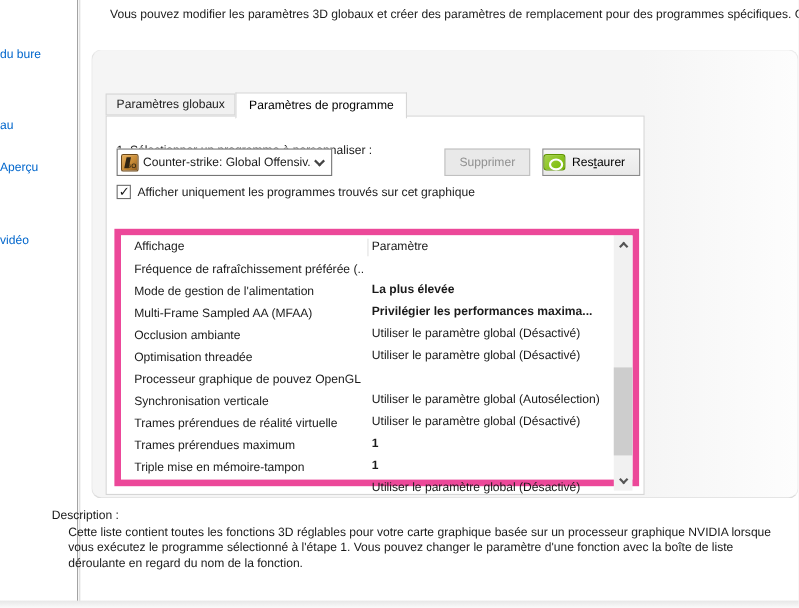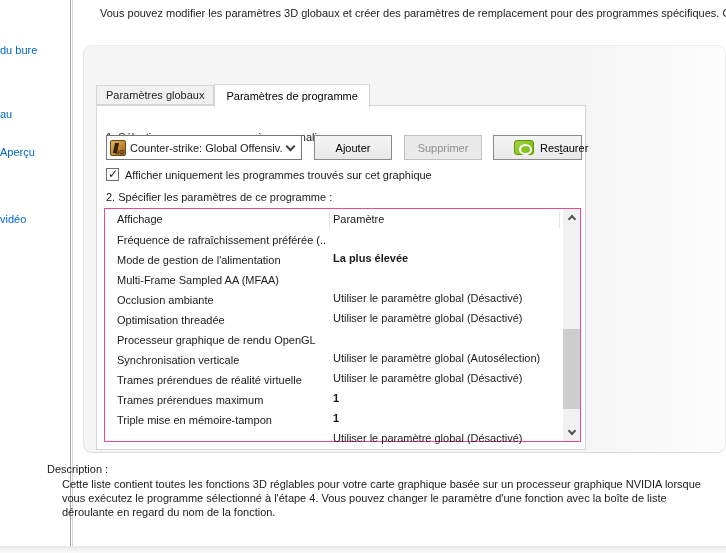--- a/index.html
+++ b/index.html
@@ -114,21 +114,21 @@
     background: linear-gradient(to bottom, #f5f5f5, #e9e9e9);
     border: 1px solid #8a8a8a;
     color: #000; cursor: pointer; white-space: nowrap;
   }
   #btn-add { left: 217px; width: 78px; }
   #btn-remove {
     left: 307px; width: 78px;
     background: #e9e9e9; border-color: #c0c0c0; color: #909090;
     cursor: default;
   }
-  #btn-restore { left: 396px; width: 89px; justify-content: flex-start; padding-left: 20px; }
+  #btn-restore { left: 396px; width: 89px; justify-content: flex-start; padding-left: 0; }
   #nvidia-icon {
     width: 20px; height: 15px; margin-right: 6px;
     background: linear-gradient(135deg, #a5d24a, #76b900);
     border: 1px solid #5f9400; border-radius: 3px;
     position: relative; flex: 0 0 auto;
   }
   #nvidia-icon::before {
     content: ""; position: absolute; left: 4px; top: 3px;
     width: 9px; height: 7px; border: 2px solid #ffffff; border-radius: 50%;
   }
@@ -142,21 +142,21 @@
   }
   #checkbox-box::after {
     content: "✓"; position: absolute; left: 1px; top: -2px;
     font-size: 12px; font-weight: bold; color: #1a1a1a;
   }
   #checkbox-label { margin-left: 6px; }
 
   
   #settings-table {
     left: 7px; top: 102px; width: 477px; height: 234px;
-    background: #fff; border: 1px solid #ec4899;
+    background: #fff; border: 6px solid #ec4899;
   }
   #table-header { position: absolute; left: 0; top: 0; right: 17px; height: 22px; background: #fff; }
   .hdr-cell { position: absolute; top: 4px; color: #1a1a1a; }
   #hdr-col1 { left: 12px; }
   #hdr-col2 { left: 228px; }
   .hdr-sep { position: absolute; top: 3px; width: 1px; height: 16px; background: #e2e2e2; }
   #hdr-sep1 { left: 224px; }
   #hdr-sep2 { left: 454px; }
 
   #settings-rows { position: absolute; left: 0; top: 22px; right: 17px; }
@@ -222,67 +222,66 @@
   </div>
 
   <div id="tab-page" class="abs">
     <div id="step1-label" class="abs">1. Sélectionner un programme à personnaliser :</div>
 
     <div id="program-combo" class="abs">
       <span id="program-icon"></span>
       <span id="program-value">Counter-strike: Global Offensiv...</span>
       <span class="chevron-down"></span>
     </div>
-    <div id="btn-add" class="btn">Ajouter</div>
     <div id="btn-remove" class="btn">Supprimer</div>
     <div id="btn-restore" class="btn">
       <span id="nvidia-icon"></span>
       <span><span>Res</span><span class="accel">t</span><span>aurer</span></span>
     </div>
 
     <div id="checkbox-row" class="abs">
       <span id="checkbox-box"></span>
       <span id="checkbox-label">Afficher uniquement les programmes trouvés sur cet graphique</span>
     </div>
 
-    <div id="step2-label" class="abs">2. Spécifier les paramètres de ce programme :</div>
 
     <div id="settings-table" class="abs">
       <div id="table-header">
         <span id="hdr-col1" class="hdr-cell">Affichage</span>
         <span id="hdr-col2" class="hdr-cell">Paramètre</span>
         <span id="hdr-sep1" class="hdr-sep"></span>
         <span id="hdr-sep2" class="hdr-sep"></span>
       </div>
       <div id="settings-rows">
   <div class="t-row">
     <span class="cell-feature">Fréquence de rafraîchissement préférée (...</span>
     <span class="cell-value bold">La plus élevée</span>
   </div>
 
   <div class="t-row">
     <span class="cell-feature">Mode de gestion de l'alimentation</span>
+    <span class="cell-value bold">Privilégier les performances maxima...</span>
   </div>
 
   <div class="t-row">
     <span class="cell-feature">Multi-Frame Sampled AA (MFAA)</span>
     <span class="cell-value">Utiliser le paramètre global (Désactivé)</span>
   </div>
 
   <div class="t-row">
     <span class="cell-feature">Occlusion ambiante</span>
     <span class="cell-value">Utiliser le paramètre global (Désactivé)</span>
   </div>
 
   <div class="t-row">
     <span class="cell-feature">Optimisation threadée</span>
   </div>
 
   <div class="t-row">
-    <span class="cell-feature">Processeur graphique de rendu OpenGL</span>
+    <span class="cell-feature">Processeur graphique de pouvez OpenGL</span>
     <span class="cell-value">Utiliser le paramètre global (Autosélection)</span>
   </div>
 
   <div class="t-row">
     <span class="cell-feature">Synchronisation verticale</span>
     <span class="cell-value">Utiliser le paramètre global (Désactivé)</span>
   </div>
 
   <div class="t-row">
     <span class="cell-feature">Trames prérendues de réalité virtuelle</span>
@@ -306,15 +305,15 @@
         <div id="sb-thumb"></div>
         <div id="sb-down" class="sb-arrow">
             <span class="sb-chev"></span>
           </div>
       </div>
     </div>
   </div>
 </div>
 
 <div id="desc-label" class="abs">Description :</div>
-<div id="desc-body" class="abs">Cette liste contient toutes les fonctions 3D réglables pour votre carte graphique basée sur un processeur graphique NVIDIA lorsque vous exécutez le programme sélectionné à l'étape 4. Vous pouvez changer le paramètre d'une fonction avec la boîte de liste déroulante en regard du nom de la fonction.</div>
+<div id="desc-body" class="abs">Cette liste contient toutes les fonctions 3D réglables pour votre carte graphique basée sur un processeur graphique NVIDIA lorsque vous exécutez le programme sélectionné à l'étape 1. Vous pouvez changer le paramètre d'une fonction avec la boîte de liste déroulante en regard du nom de la fonction.</div>
 
 <div id="bottom-strip" class="abs"></div>
 
 </body></html>

